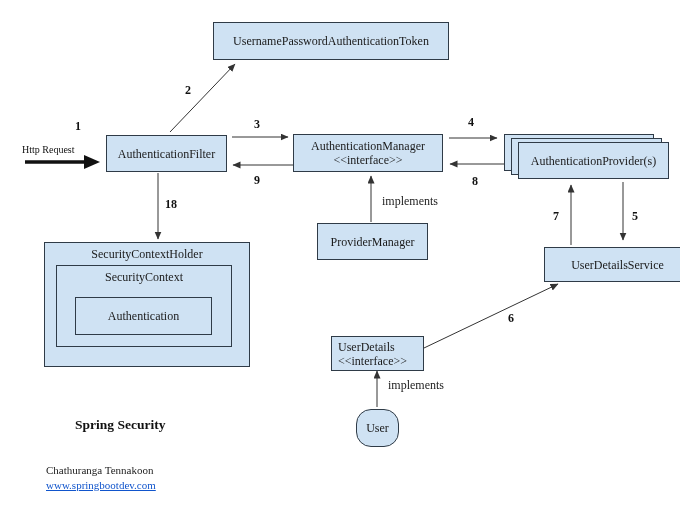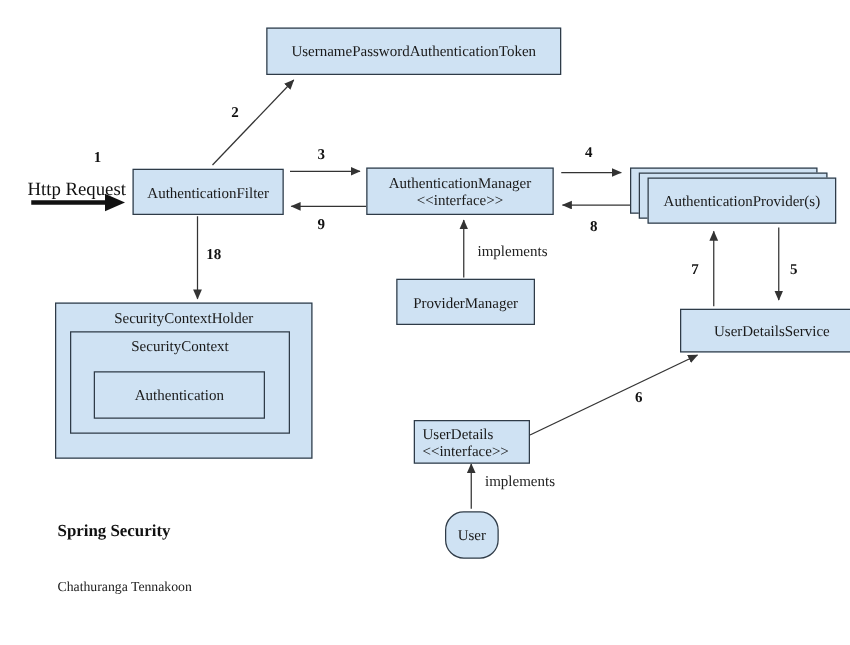--- a/index.html
+++ b/index.html
@@ -23,21 +23,21 @@
     color:#1a1a1a;
   }
   .box.top-label{align-items:flex-start;padding-top:4px;}
   .box.left-label{align-items:center;justify-content:flex-start;padding-left:6px;text-align:left;}
   .stack-layer{position:absolute;background:#cfe2f3;border:1px solid #2f3b47;box-sizing:border-box;}
   .num{
     position:absolute;transform:translate(-50%,-50%);
     font-size:12px;font-weight:bold;color:#111;
   }
   .note{position:absolute;font-size:12px;color:#222;}
-  .http-label{position:absolute;font-size:15px;color:#111;}
+  .http-label{position:absolute;font-size:10px;color:#111;}
   .title{
     position:absolute;left:46px;top:417px;
     font-size:13.5px;font-weight:bold;line-height:16px;color:#111;
   }
   .author{position:absolute;left:46px;top:463px;font-size:11px;line-height:14px;color:#222;}
   .link{
     position:absolute;left:46px;top:479px;
     font-size:11px;color:#1155cc;text-decoration:underline;cursor:pointer;
   }
 </style>
@@ -140,17 +140,18 @@
   <span class="num" style="left:556px;top:216px;">7</span>
   <span class="num" style="left:475px;top:181px;">8</span>
   <span class="num" style="left:257px;top:180px;">9</span>
   <span class="num" style="left:171px;top:204px;">18</span>
 
   <span class="http-label" style="left:22px;top:144px;">Http Request</span>
   <span class="note" style="left:382px;top:194px;">implements</span>
   <span class="note" style="left:388px;top:378px;">implements</span>
 
   <div class="title">
-    <span style="display:block;">Spring Security</span>
+    <span style="display:block;margin-left:29px;">Spring Security</span>
   </div>
   <div class="author">Chathuranga Tennakoon</div>
+  <a class="link">www.springbootdev.com</a>
 
 </div>
 
 </body></html>

